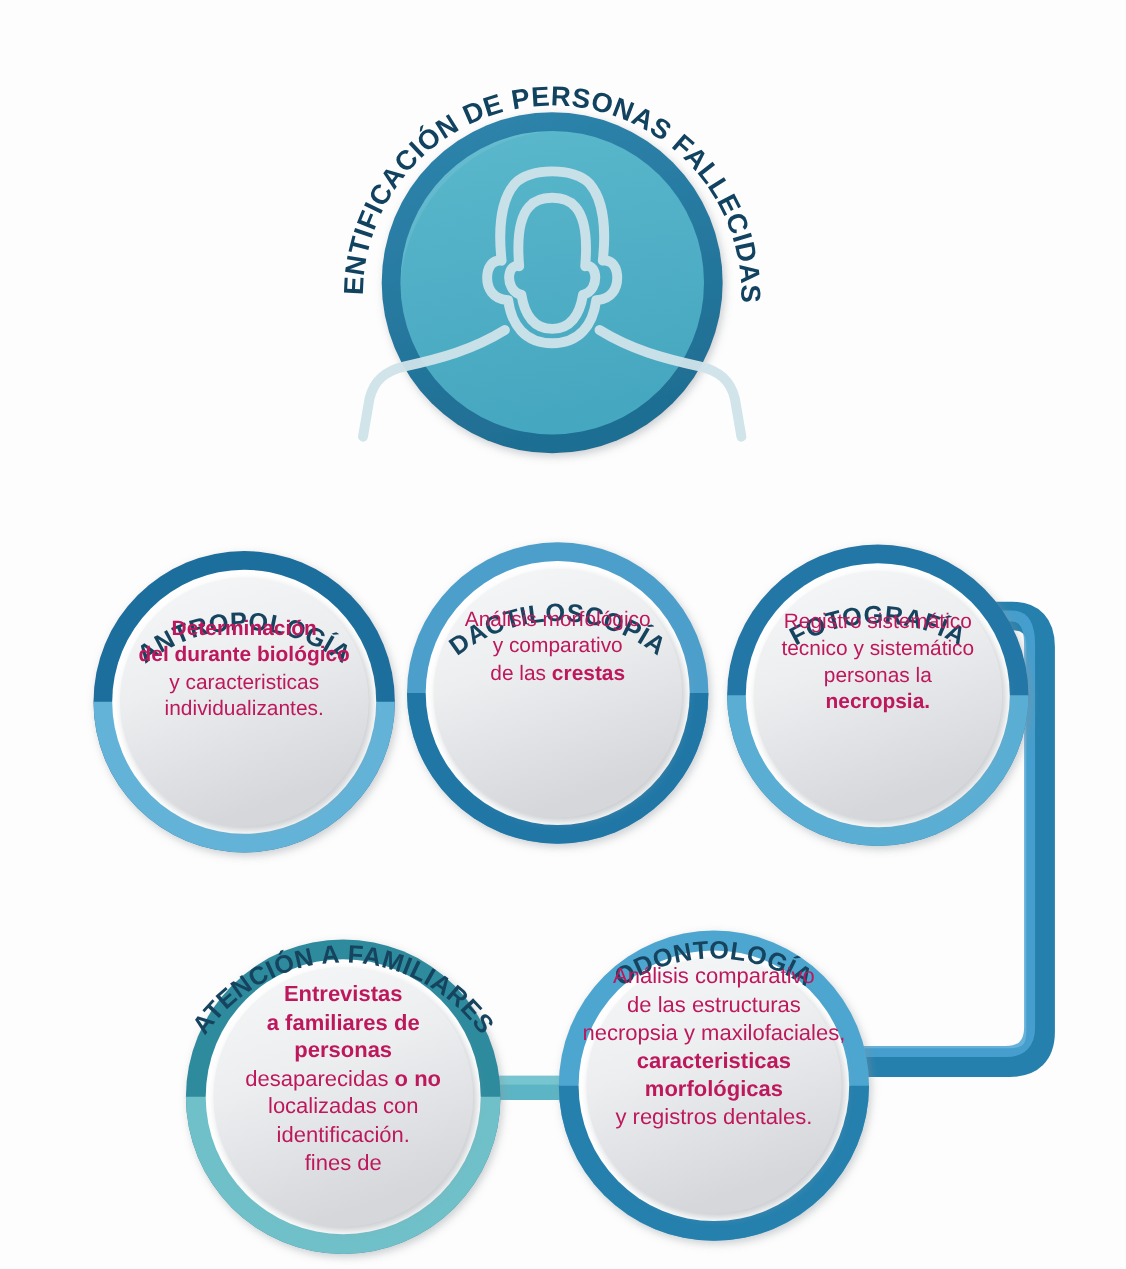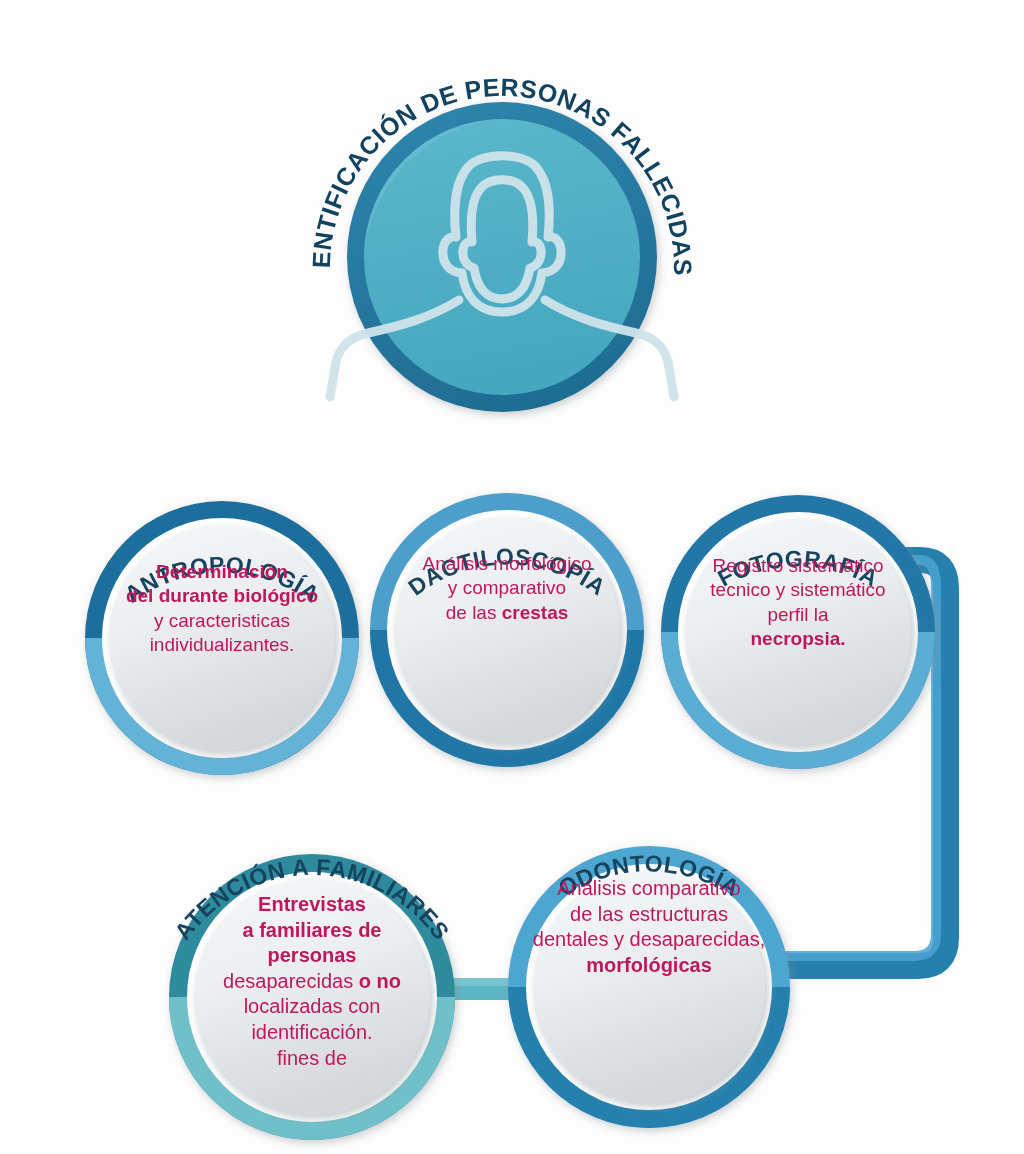--- a/index.html
+++ b/index.html
@@ -202,36 +202,38 @@
         <div>individualizantes.</div>
       </div>
     <div class="node-text" style="left:385px; top:552px; width:244px;text-align:center;">
         <div>Análisis morfológico</div>
         <div>y comparativo</div>
         <div>de las <span class="b">crestas</span></div>
       </div>
     <div class="node-text" style="left:678px; top:554px; width:240px;">
         <div>Registro sistemático</div>
         <div>tecnico y sistemático</div>
-        <div>perfil la</div>
+        <div>personas la</div>
         <div><span class="b">necropsia.</span></div>
       </div>
   </div>
   <div class="r3">
     <div class="node-text" style="left:196px; top:892px; width:232px;">
         <div class="b">Entrevistas</div>
         <div class="b">a familiares de</div>
         <div class="b">personas</div>
         <div>desaparecidas <span class="b">o no</span></div>
         <div>localizadas con</div>
         <div>identificación.</div>
         <div>fines de</div>
       </div>
     <div class="node-text" style="left:528px; top:876px; width:242px;">
         <div>Análisis comparativo</div>
         <div>de las estructuras</div>
-        <div>dentales y desaparecidas,</div>
+        <div>necropsia y maxilofaciales,</div>
+        <div><span class="b">caracteristicas</span></div>
         <div><span class="b">morfológicas</span></div>
+        <div>y registros dentales.</div>
       </div>
   </div>
 
   <div class="hidden-acc">IENTIFICACIÓN DE PERSONAS FALLECIDAS</div>
 </div>
 
 </body></html>

